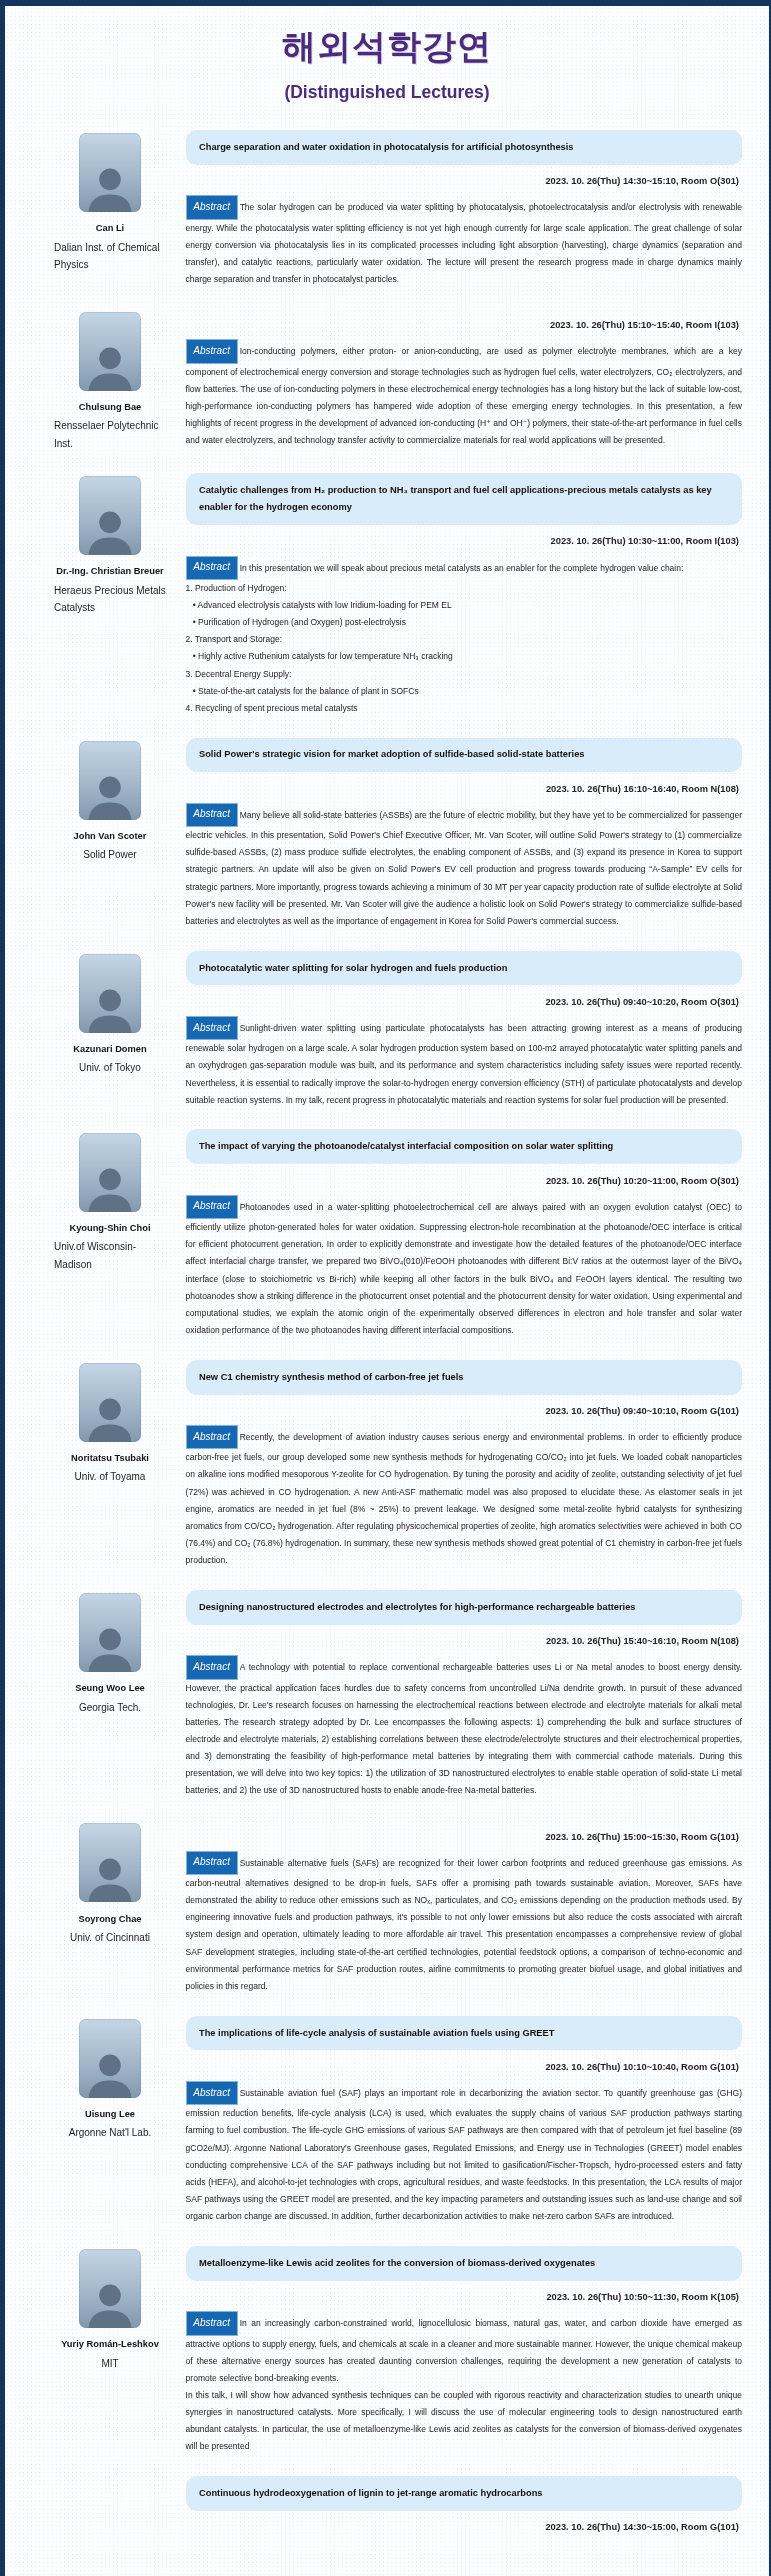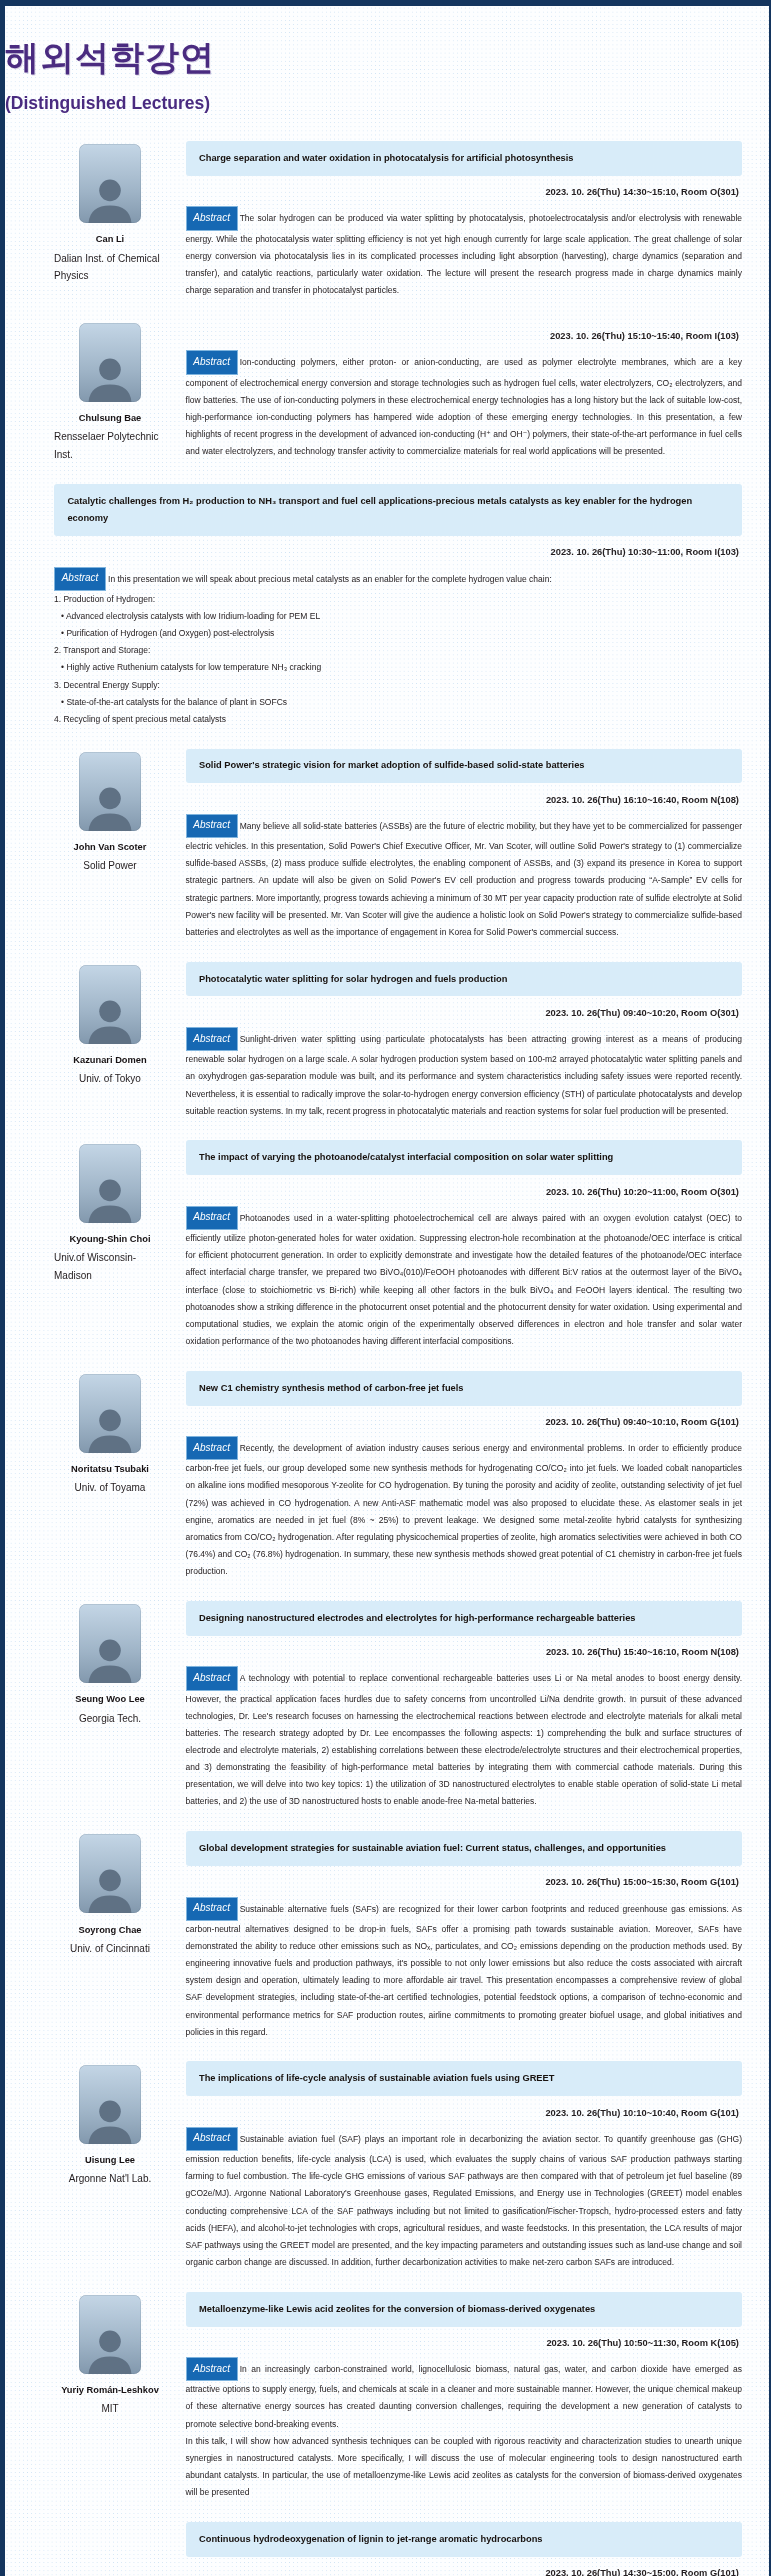--- a/index.html
+++ b/index.html
@@ -14,42 +14,42 @@
     min-height:3388px;
     border-top:6.2px solid #14355e;
     border-left:5.7px solid #14355e;
     border-right:3.6px solid #14355e;
     border-bottom:5.2px solid #14355e;
     background-color:#fdfeff;
     background-image:radial-gradient(rgba(167,203,235,0.55) 0.7px, rgba(0,0,0,0) 0.7px);
     background-size:4.1px 4.1px;
     padding-bottom:20.6px;
   }
-  header{ text-align:left; padding-top:29px; margin-bottom:27px; }
+  header{ text-align:center; padding-top:18px; margin-bottom:27px; }
   .title-ko{
     font-size:34px; font-weight:bold; letter-spacing:1px;
     color:#4a2b80; text-shadow:1px 1px 0 rgba(74,43,128,0.18);
   }
   .title-en{
     margin-top:12px; font-size:17.5px; font-weight:bold; color:#4a2b80;
   }
   .entry{ display:flex; gap:19.6px; padding:0 27px 0 49px; margin-bottom:20.6px; }
   .left{ flex:0 0 112px; display:flex; flex-direction:column; align-items:center; padding-top:3.1px; }
   .photo{
     width:62px; height:79px; border-radius:7.2px;
     background:linear-gradient(180deg,#c4d6e6 0%,#9fb4c7 60%,#8298ad 100%);
     overflow:hidden; position:relative; box-shadow:0 0 0 0.5px rgba(90,110,130,0.35) inset;
     margin-bottom:8.2px;
   }
   .photo svg{ position:absolute; bottom:-3.1px; left:50%; transform:translateX(-50%); }
   .name{ font-size:9.3px; font-weight:bold; color:#171214; text-align:center; line-height:1.75; }
   .aff{ font-size:10px; color:#221c1e; line-height:1.75; margin-top:2.1px; }
   .right{ flex:1; min-width:0; }
   .title-box{
-    background:#d8ecf9; border-radius:3px; padding:8.8px 13.4px;
+    background:#d8ecf9; border-radius:11px; padding:8.8px 13.4px;
     font-size:9.3px; font-weight:bold; color:#18120f; line-height:1.85;
   }
   .date{
     text-align:right; font-size:9.3px; font-weight:bold; color:#231e20;
     margin:11.3px 3.1px 9.3px 0;
   }
   .abstract{ font-size:8.5px; color:#272123; line-height:2.02; text-align:justify; margin:0; }
   .abstract-badge{
     display:inline-block; background:#1668b3; color:#ffffff;
     border:0.5px solid #7fb4de; padding:0.5px 6.7px 1.5px; margin-right:2px;
@@ -98,20 +98,30 @@
         <div class="name">Chulsung Bae</div>
         <div class="aff">Rensselaer Polytechnic Inst.</div>
       </div>
       <div class="right">
         <div class="date">2023. 10. 26(Thu) 15:10~15:40, Room I(103)</div>
         <p class="abstract"><span class="abstract-badge">Abstract</span><span class="abstract-text">Ion-conducting polymers, either proton- or anion-conducting, are used as polymer electrolyte membranes, which are a key component of electrochemical energy conversion and storage technologies such as hydrogen fuel cells, water electrolyzers, CO₂ electrolyzers, and flow batteries. The use of ion-conducting polymers in these electrochemical energy technologies has a long history but the lack of suitable low-cost, high-performance ion-conducting polymers has hampered wide adoption of these emerging energy technologies. In this presentation, a few highlights of recent progress in the development of advanced ion-conducting (H⁺ and OH⁻) polymers, their state-of-the-art performance in fuel cells and water electrolyzers, and technology transfer activity to commercialize materials for real world applications will be presented.</span></p>
       </div>
     </section>
 
     <section class="entry">
+      <div class="left">
+        <div class="photo">
+          <svg width="54" height="54" viewBox="0 0 100 100">
+              <circle cx="50" cy="34" r="20" fill="#5f7184"></circle>
+              <path d="M10 100 Q10 62 50 62 Q90 62 90 100 Z" fill="#5f7184"></path>
+            </svg>
+        </div>
+        <div class="name">Dr.-Ing. Christian Breuer</div>
+        <div class="aff">Heraeus Precious Metals Catalysts</div>
+      </div>
       <div class="right">
         <div class="title-box">Catalytic challenges from H₂ production to NH₃ transport and fuel cell applications-precious metals catalysts as key enabler for the hydrogen economy</div>
         <div class="date">2023. 10. 26(Thu) 10:30~11:00, Room I(103)</div>
         <p class="abstract"><span class="abstract-badge">Abstract</span><span class="abstract-text">In this presentation we will speak about precious metal catalysts as an enabler for the complete hydrogen value chain:
 1. Production of Hydrogen:
 &nbsp;&nbsp;&nbsp;• Advanced electrolysis catalysts with low Iridium-loading for PEM EL
 &nbsp;&nbsp;&nbsp;• Purification of Hydrogen (and Oxygen) post-electrolysis
 2. Transport and Storage:
 &nbsp;&nbsp;&nbsp;• Highly active Ruthenium catalysts for low temperature NH₃ cracking
 3. Decentral Energy Supply:
@@ -215,21 +225,20 @@
         <div class="photo">
           <svg width="54" height="54" viewBox="0 0 100 100">
               <circle cx="50" cy="34" r="20" fill="#5f7184"></circle>
               <path d="M10 100 Q10 62 50 62 Q90 62 90 100 Z" fill="#5f7184"></path>
             </svg>
         </div>
         <div class="name">Soyrong Chae</div>
         <div class="aff">Univ. of Cincinnati</div>
       </div>
       <div class="right">
-        <div class="title-box">Global development strategies for sustainable aviation fuel: Current status, challenges, and opportunities</div>
         <div class="date">2023. 10. 26(Thu) 15:00~15:30, Room G(101)</div>
         <p class="abstract"><span class="abstract-badge">Abstract</span><span class="abstract-text">Sustainable alternative fuels (SAFs) are recognized for their lower carbon footprints and reduced greenhouse gas emissions. As carbon-neutral alternatives designed to be drop-in fuels, SAFs offer a promising path towards sustainable aviation. Moreover, SAFs have demonstrated the ability to reduce other emissions such as NOₓ, particulates, and CO₂ emissions depending on the production methods used. By engineering innovative fuels and production pathways, it's possible to not only lower emissions but also reduce the costs associated with aircraft system design and operation, ultimately leading to more affordable air travel. This presentation encompasses a comprehensive review of global SAF development strategies, including state-of-the-art certified technologies, potential feedstock options, a comparison of techno-economic and environmental performance metrics for SAF production routes, airline commitments to promoting greater biofuel usage, and global initiatives and policies in this regard.</span></p>
       </div>
     </section>
 
     <section class="entry">
       <div class="left">
         <div class="photo">
           <svg width="54" height="54" viewBox="0 0 100 100">
               <circle cx="50" cy="34" r="20" fill="#5f7184"></circle>

